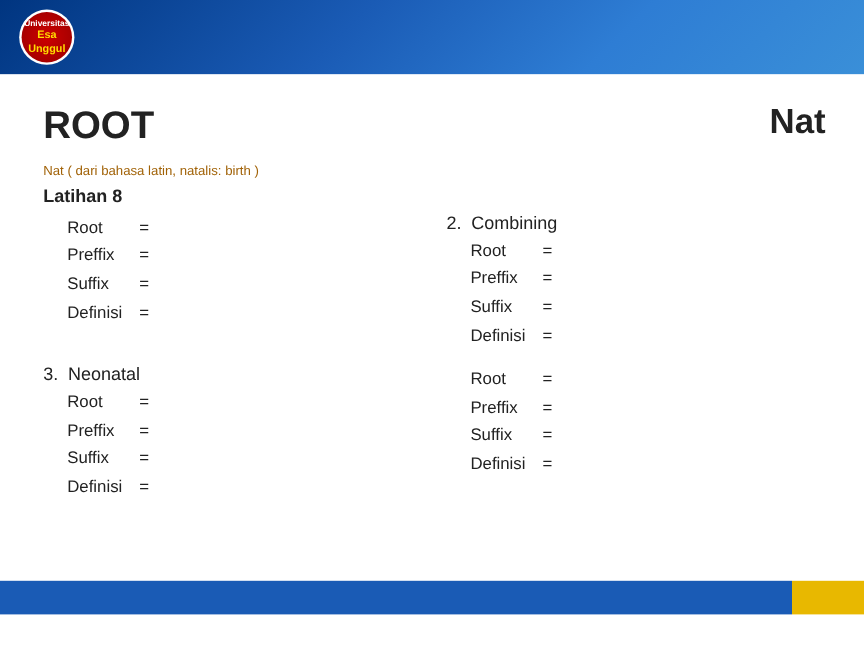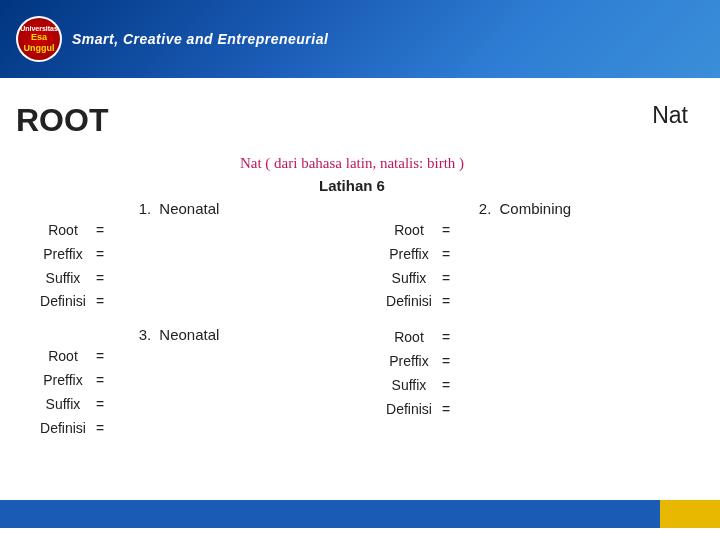--- a/index.html
+++ b/index.html
@@ -10,21 +10,21 @@
       font-family: Arial, sans-serif;
       overflow: hidden;
       background: #fff;
     }
 
     
     .header {
       display: flex;
       align-items: center;
       background: linear-gradient(135deg, #003580 0%, #1a5bb5 40%, #2e7dd4 70%, #3a8fd8 100%);
-      height: 78px;
+      height: 62px;
       padding: 0 16px;
     }
 
     .logo-area {
       display: flex;
       align-items: center;
       gap: 10px;
     }
 
     .logo-circle {
@@ -69,54 +69,52 @@
       color: #fff;
       font-size: 14px;
       font-style: italic;
       font-weight: bold;
       letter-spacing: 0.5px;
     }
 
     
     .main-content {
       background: #fff;
-      padding: 24px 32px 16px 16px;
+      padding: 24px 32px 16px 36px;
       height: calc(540px - 62px - 28px);
       position: relative;
-      text-align: center;
     }
 
     
     .title-row {
       display: flex;
       justify-content: space-between;
       align-items: flex-start;
       margin-bottom: 12px;
     }
 
     .title-root {
       font-size: 32px;
       font-weight: bold;
       color: #222;
     }
 
     .title-nat {
-      font-size: 23px;
-      font-weight: normal;
+      font-size: 29px;
+      font-weight: bold;
       color: #222;
       margin-left: 48px;
     }
 
     
     .info-line {
-      font-size: 15px;
-      color: #be185d;
+      font-size: 11px;
+      color: #a16207;
       line-height: 1.6;
       margin-bottom: 2px;
-      font-family: Liberation Serif, serif;
     }
 
     .info-line .bold {
       font-weight: bold;
     }
 
     
     .latihan-heading {
       font-size: 15px;
       font-weight: bold;
@@ -192,42 +190,37 @@
 <body>
 
 <div class="header">
   <div class="logo-area">
     <div class="logo-circle">
       <div class="logo-inner">
         <span class="logo-text-top">Universitas</span>
         <span class="logo-text-bottom">Esa Unggul</span>
       </div>
     </div>
-    <span class="header-tagline">Smart, Creative and Entrepreneurial</span>
   </div>
 </div>
 
 <div class="main-content">
 
   <div class="title-row">
     <span class="title-root">ROOT</span>
     <span class="title-nat">Nat</span>
   </div>
 
   <div class="info-line">Nat ( dari bahasa latin, natalis: birth )</div>
 
-  <div class="latihan-heading">Latihan 6</div>
+  <div class="latihan-heading">Latihan 8</div>
 
   <div class="exercise-grid">
 
     <div class="exercise-block">
-      <div class="exercise-title">
-        <span class="num">1.</span>
-        <span>Neonatal</span>
-      </div>
       <div class="exercise-item">
         <span class="label">Root</span>
         <span class="eq">=</span>
       </div>
       <div class="exercise-item">
         <span class="label">Preffix</span>
         <span class="eq">=</span>
       </div>
       <div class="exercise-item">
         <span class="label">Suffix</span>

